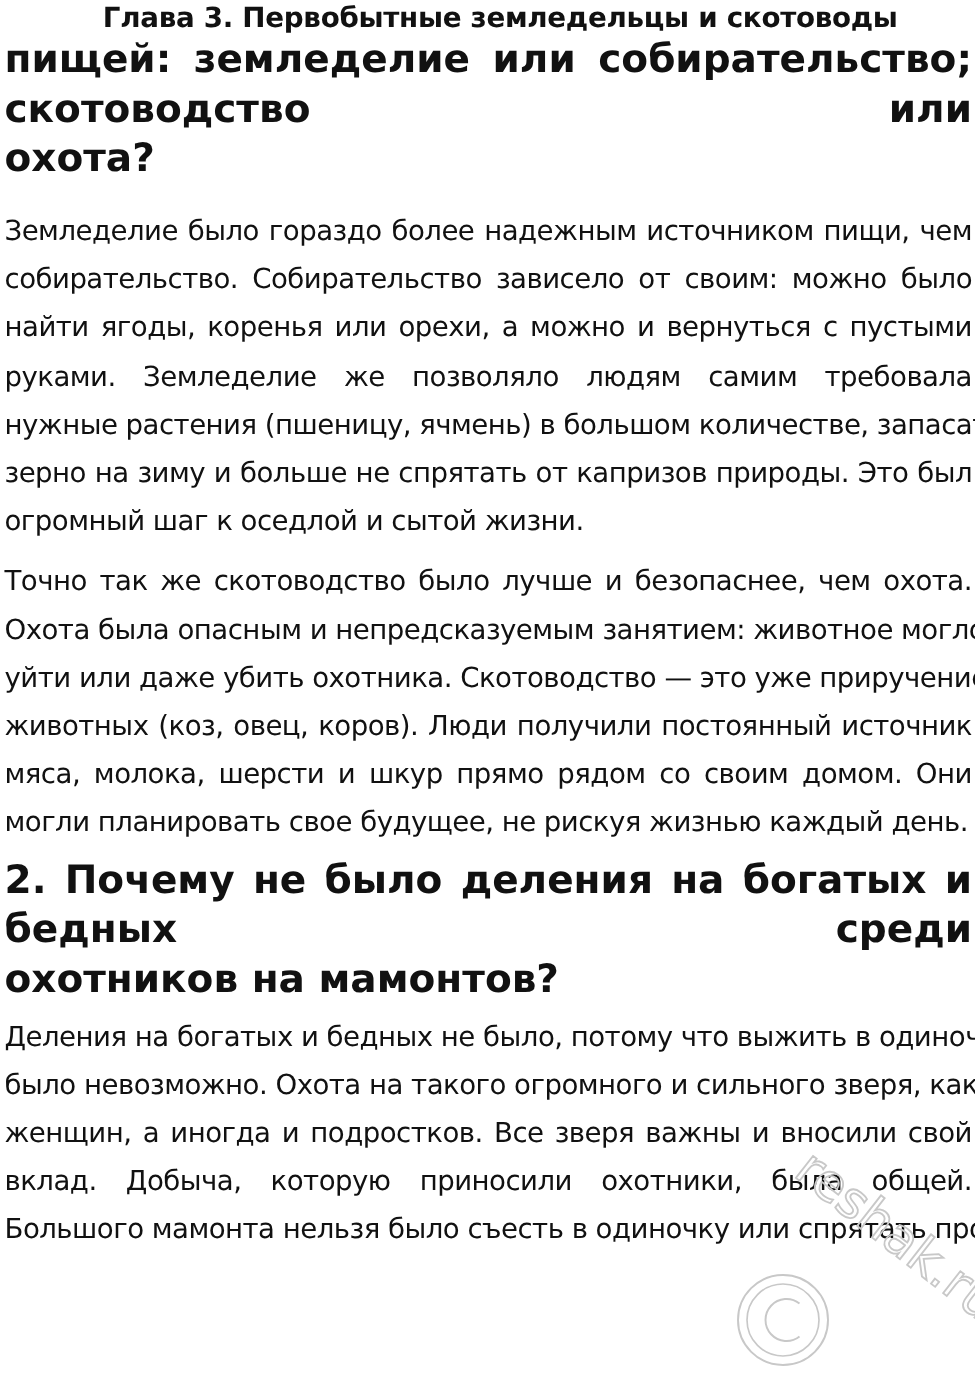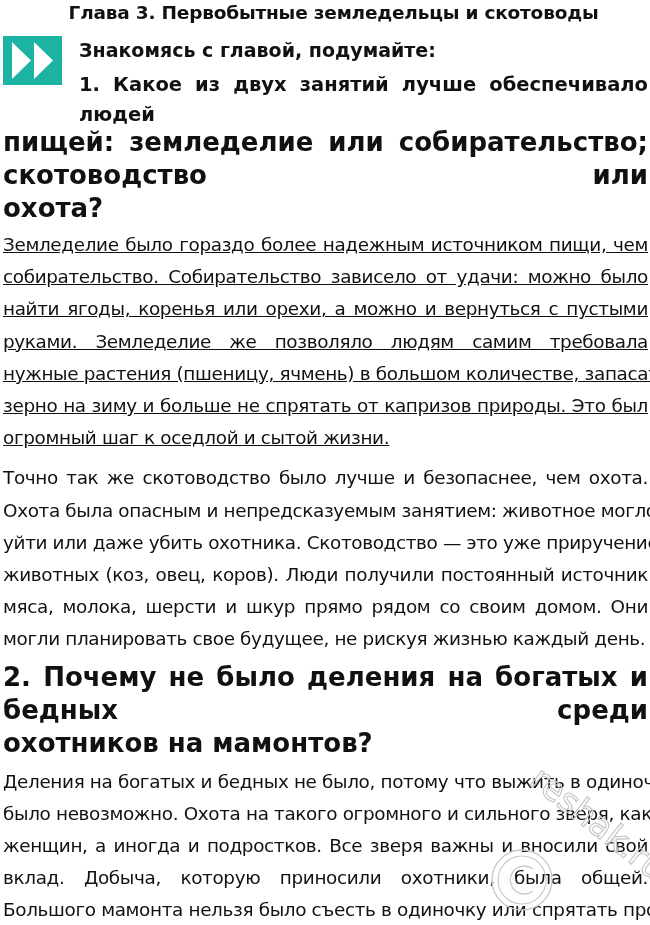--- a/index.html
+++ b/index.html
@@ -95,21 +95,21 @@
     }
     .para .line {
       display: block;
       white-space: nowrap;
       text-align: justify;
       text-align-last: justify;
     }
     .para .line.last {
       text-align-last: left;
     }
-    .p1 { margin-top: 4px; text-decoration: underline; }
+    .p1 { margin-top: 16px; }
     .p2 { margin-top: 8px; }
     .q2 { margin-top: 5px; }
     .p3 { margin-top: 6px; }
 
     .watermark {
       position: absolute;
       left: 440px;
       top: 745px;
       width: 240px;
       height: 190px;
@@ -117,40 +117,29 @@
     }
     .watermark svg { width: 100%; height: 100%; display: block; }
   </style>
 </head>
 <body>
 
 <div class="page">
 
   <h1 class="chapter-title">Глава 3. Первобытные земледельцы и скотоводы</h1>
 
-  <div class="intro-block">
-    <div class="play-icon">
-      <svg viewBox="0 0 59 49" xmlns="http://www.w3.org/2000/svg">
-        <rect x="0" y="0" width="59" height="49" fill="#1db3a2"></rect>
-        <polygon points="9,6 28,24.5 9,43" fill="#ffffff"></polygon>
-        <polygon points="31,6 50,24.5 31,43" fill="#ffffff"></polygon>
-      </svg>
-    </div>
-    <h2 class="intro-heading">Знакомясь с главой, подумайте:</h2>
-    <p class="q1-first">1. Какое из двух занятий лучше обеспечивало людей</p>
-  </div>
 
   <div class="question q1-rest">
     <span class="line">пищей: земледелие или собирательство; скотоводство или</span>
     <span class="line last">охота?</span>
   </div>
 
   <div class="para p1">
     <span class="line">Земледелие было гораздо более надежным источником пищи, чем</span>
-    <span class="line">собирательство. Собирательство зависело от удачи: можно было</span>
+    <span class="line">собирательство. Собирательство зависело от своим: можно было</span>
     <span class="line">найти ягоды, коренья или орехи, а можно и вернуться с пустыми</span>
     <span class="line">руками. Земледелие же позволяло людям самим требовала</span>
     <span class="line">нужные растения (пшеницу, ячмень) в большом количестве, запасать</span>
     <span class="line">зерно на зиму и больше не спрятать от капризов природы. Это был</span>
     <span class="line last">огромный шаг к оседлой и сытой жизни.</span>
   </div>
 
   <div class="para p2">
     <span class="line">Точно так же скотоводство было лучше и безопаснее, чем охота.</span>
     <span class="line">Охота была опасным и непредсказуемым занятием: животное могло</span>

